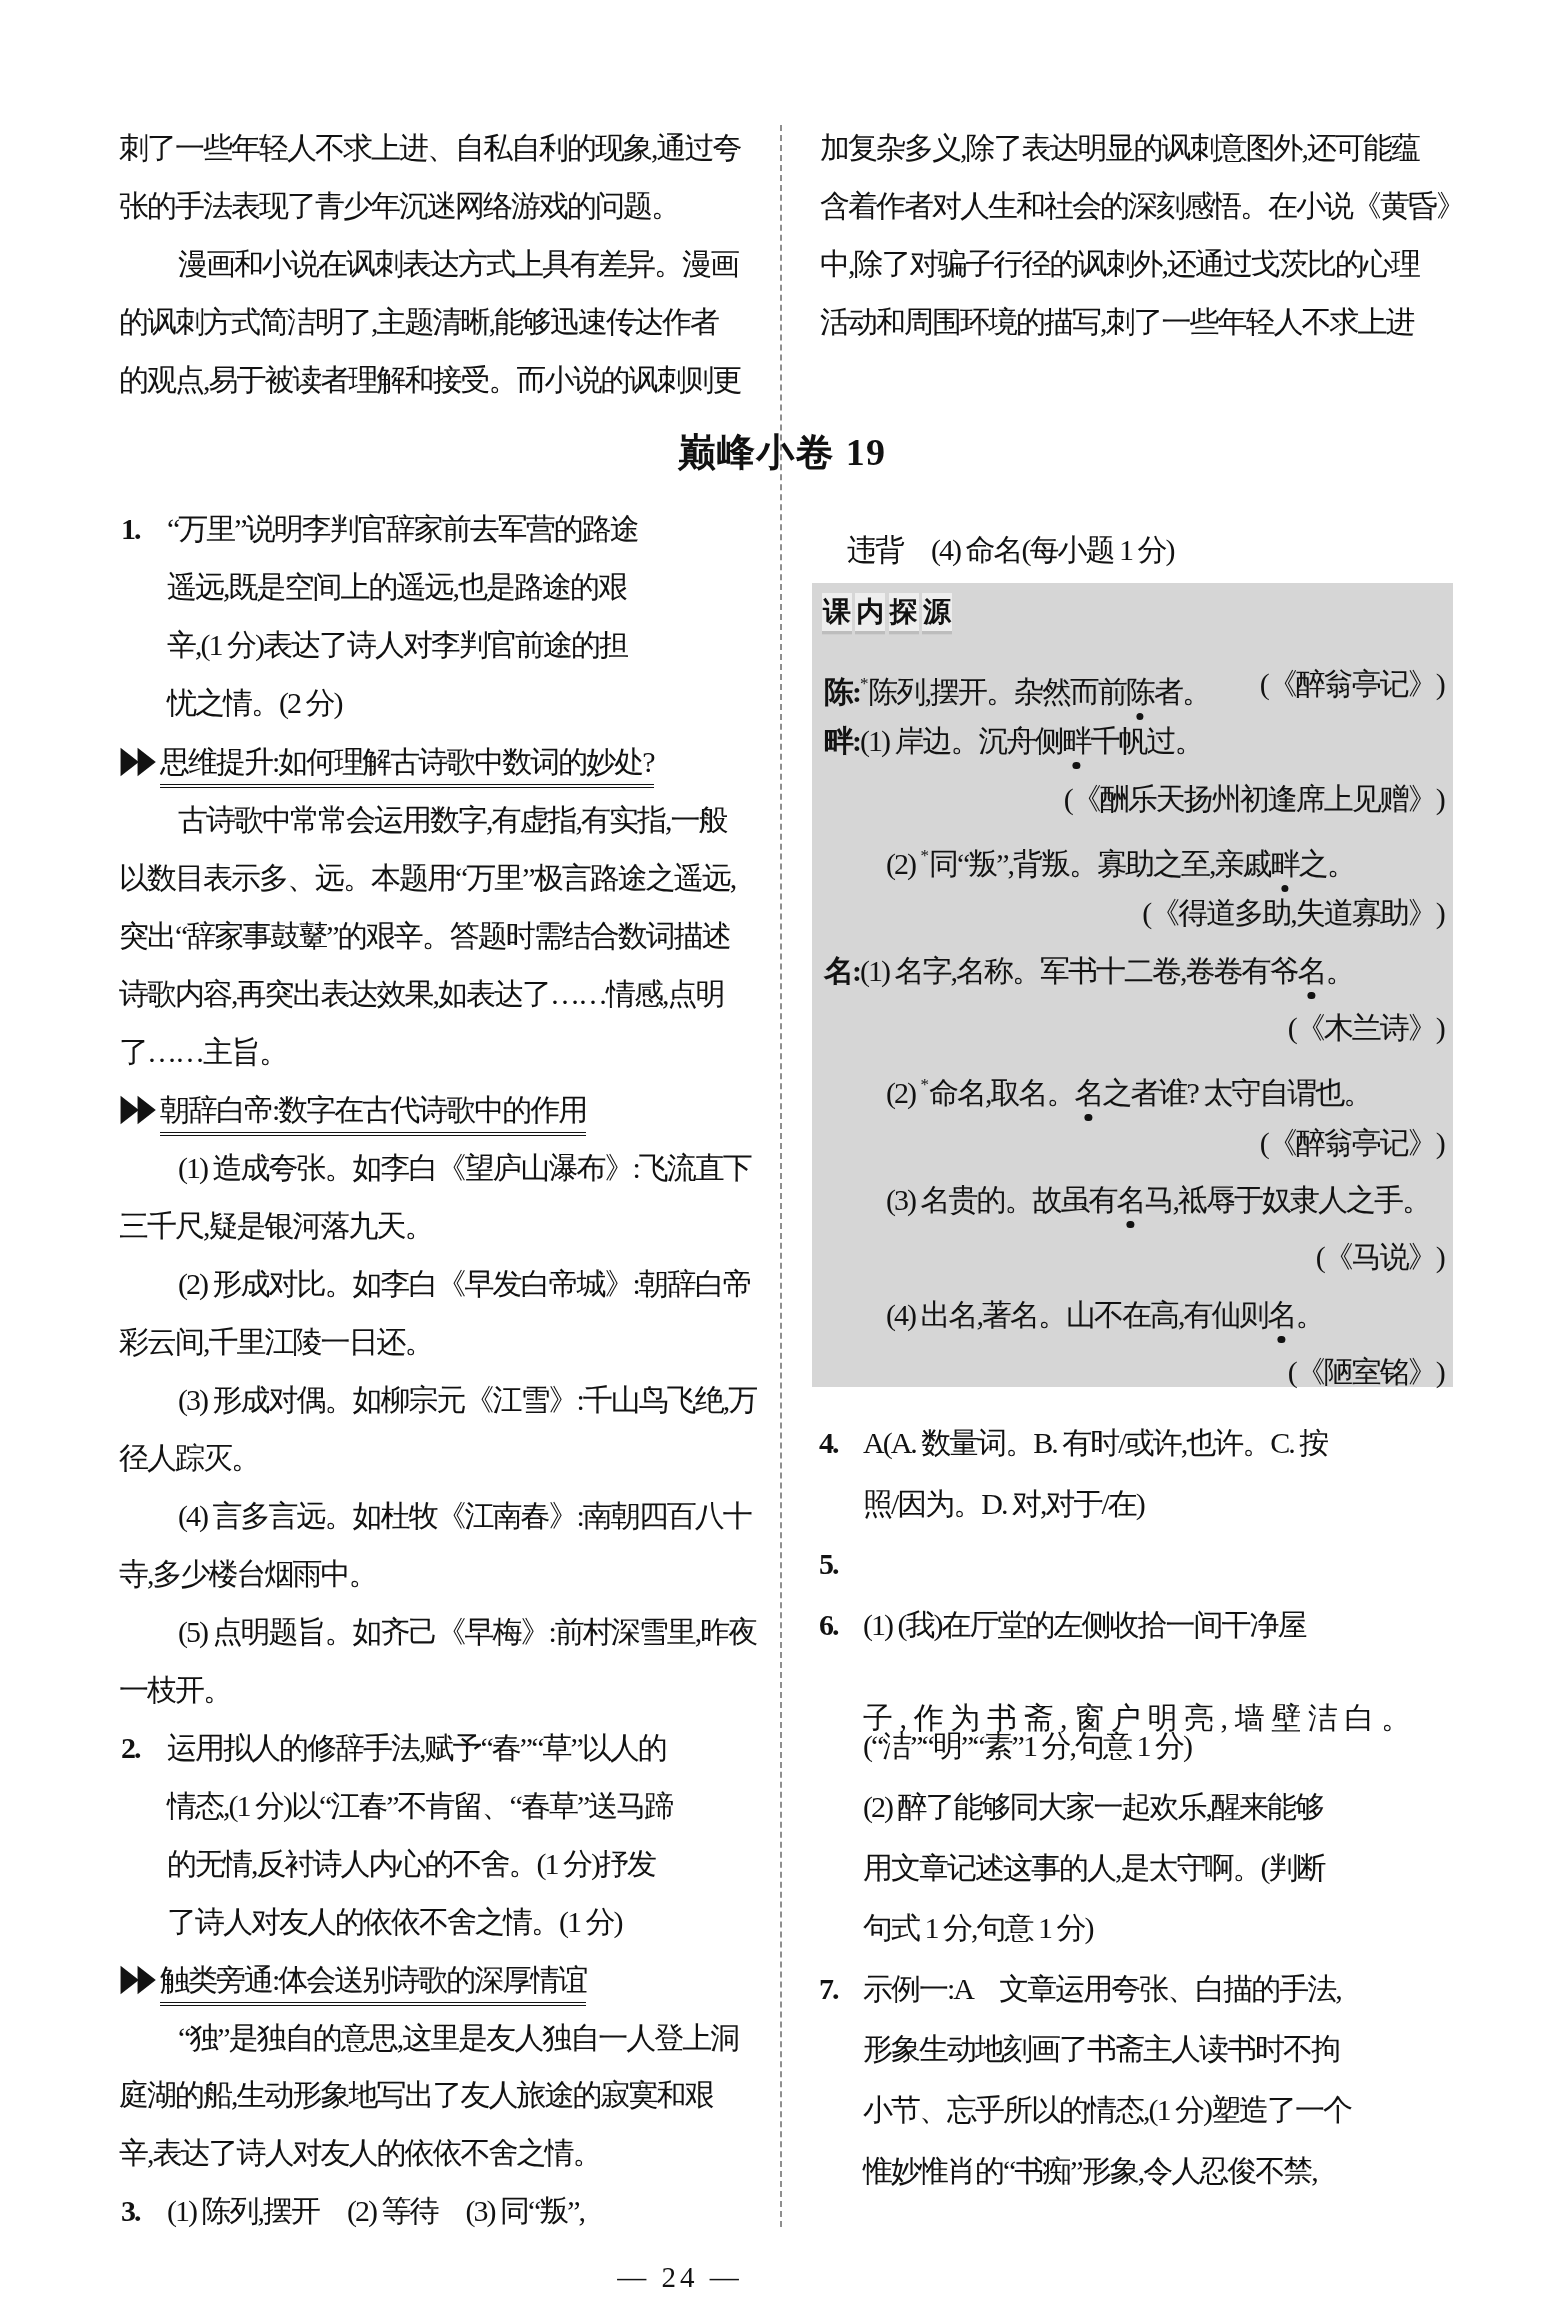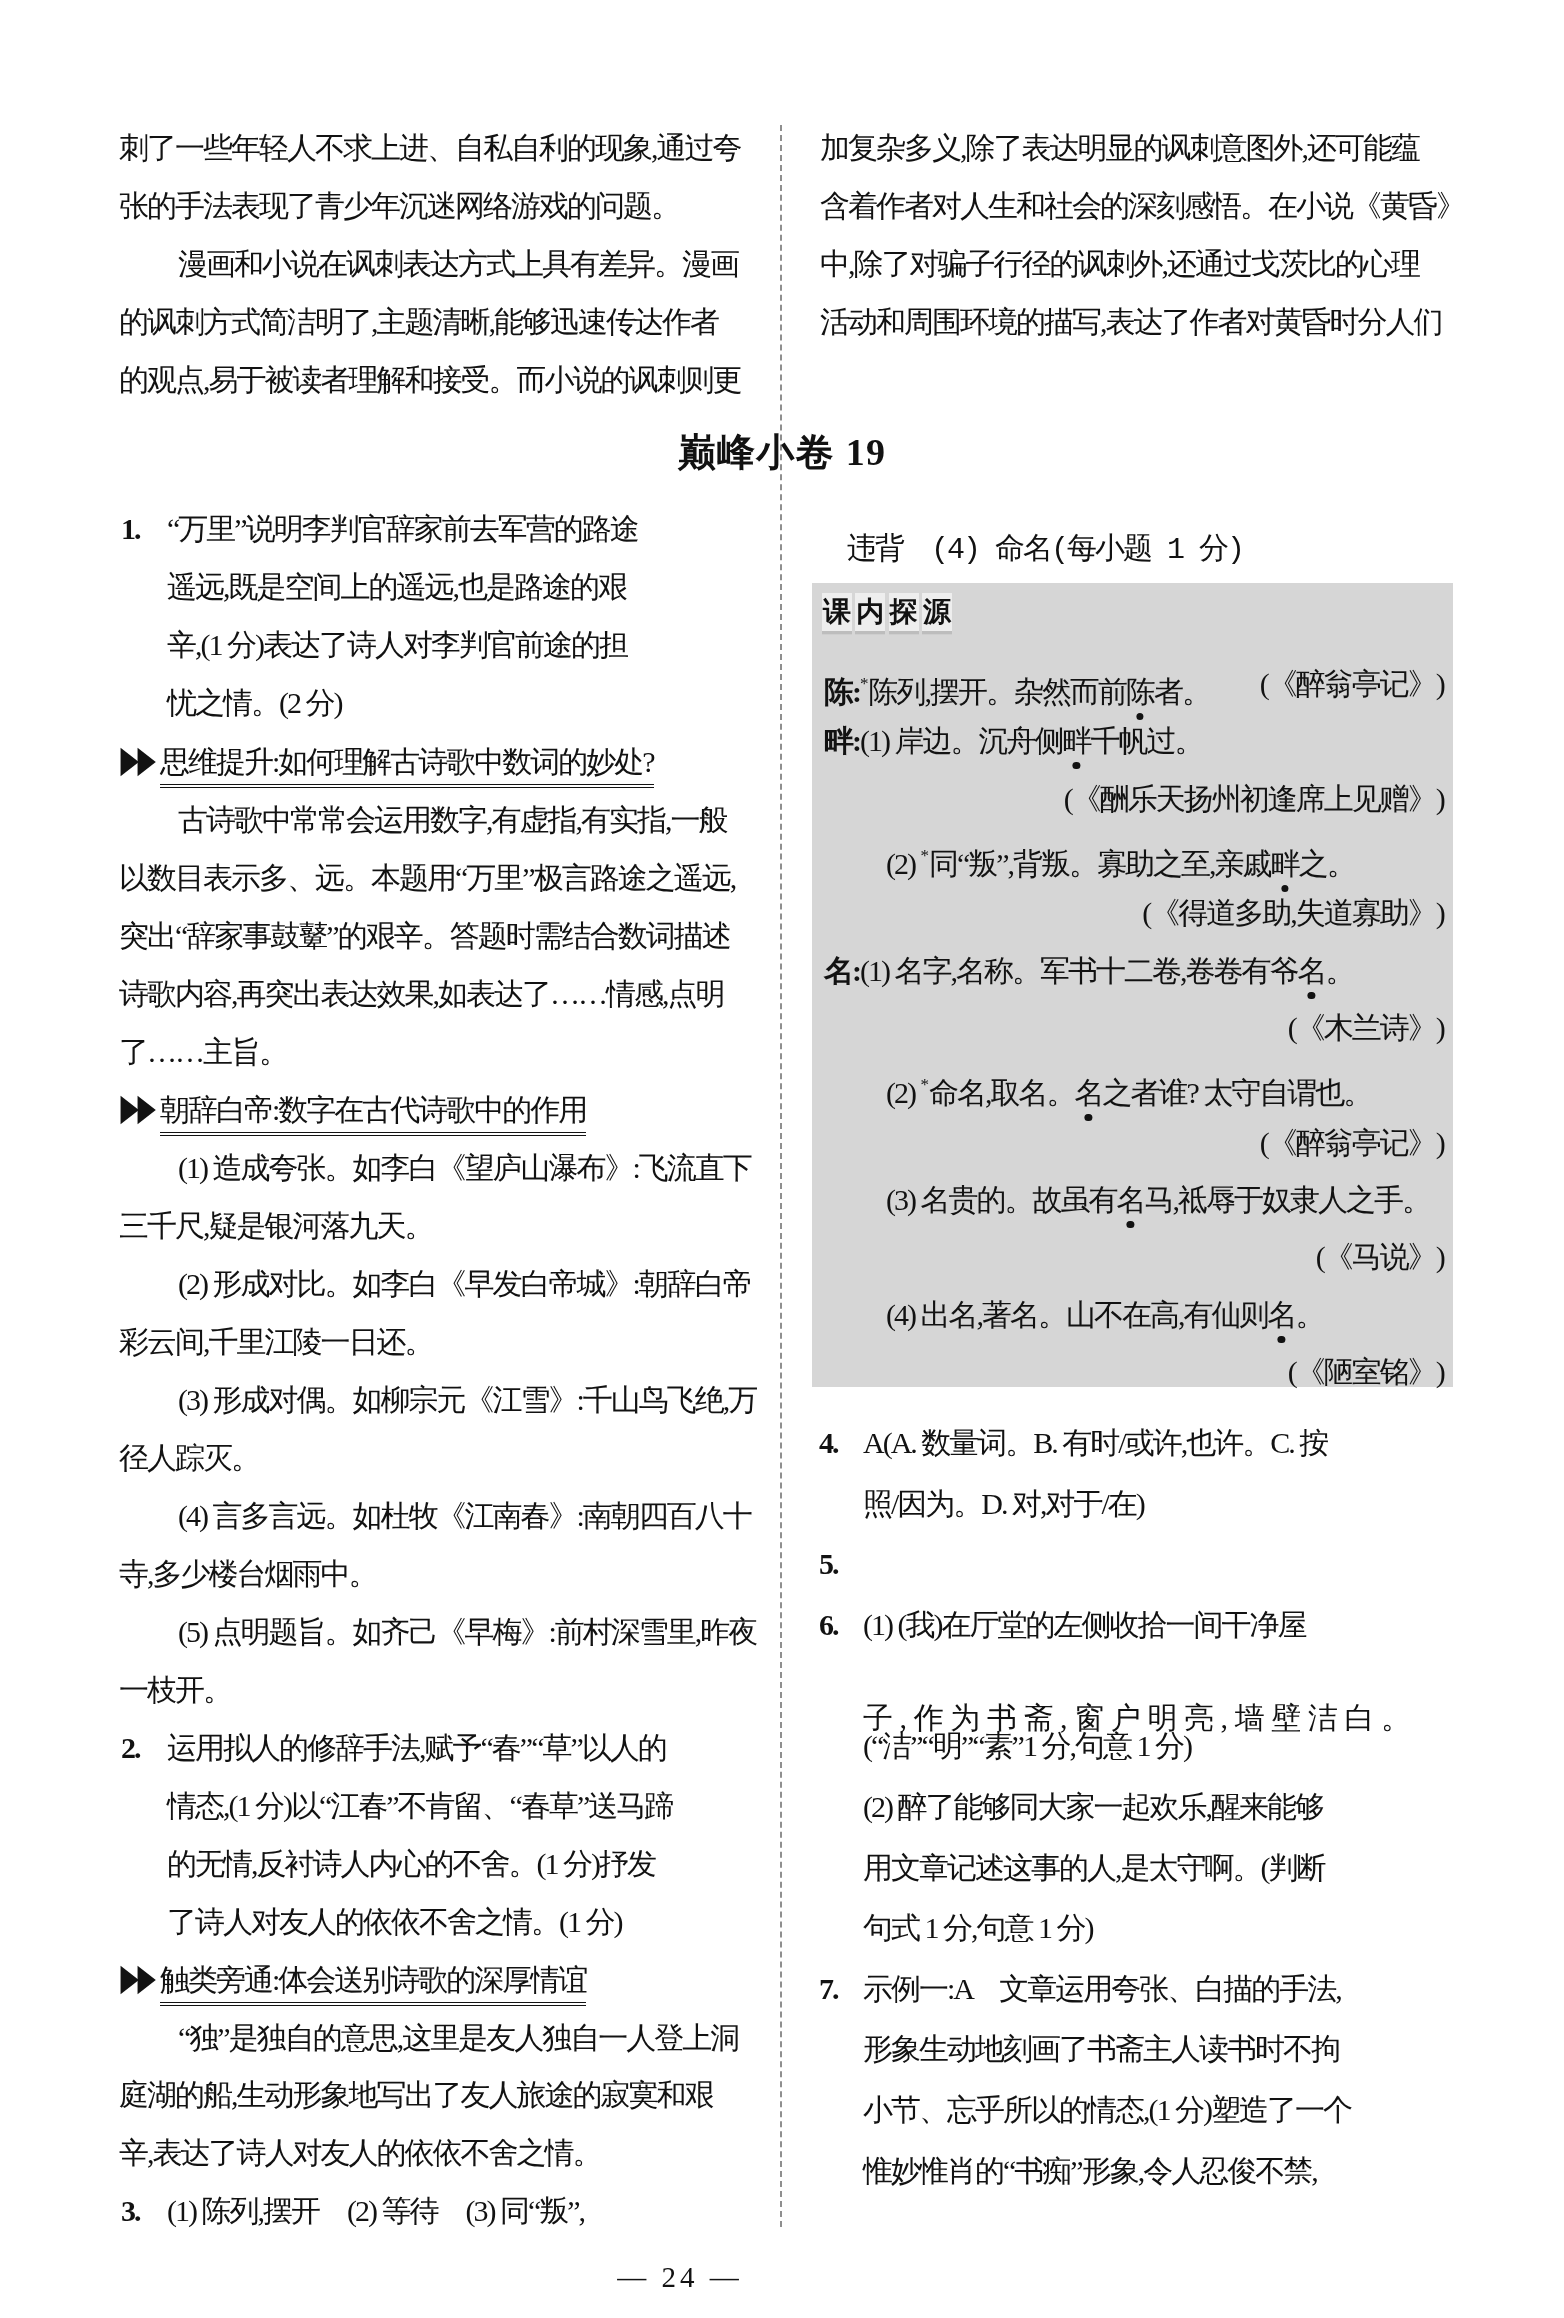--- a/index.html
+++ b/index.html
@@ -11,21 +11,21 @@
     font-family:"Liberation Serif","DejaVu Serif",serif; color:var(--ink); overflow:hidden;
   }
   .ln{position:absolute; white-space:nowrap; font-size:30px; letter-spacing:-2px; line-height:40px;}
   
   .lc{left:119px;}
   .lc.ind{left:178px;}
   .lnum{left:121px; font-weight:bold;}
   .li{left:167px;}
   
   .rc{left:820px;}
-  .rcarry{left:847px;font-family:Liberation Mono, monospace;}
+  .rcarry{left:847px;}
   .rnum{left:819px; font-weight:bold;}
   .ri{left:863px;}
   .sp{letter-spacing:6.6px;margin-top:32px;}
   
   .title{position:absolute; top:427px; left:0; width:1564px; text-align:center;
          font-size:38px; font-weight:bold; letter-spacing:1.3px;}
   
   .hdr{left:119px; display:flex; align-items:flex-start; gap:0;}
   .hdr-text{border-bottom:4.6px double var(--ink); padding-bottom:2px;}
   .ff{flex:0 0 auto; margin-top:5.3px;}
@@ -58,21 +58,21 @@
 
   <div class="ln lc" style="top:128px">刺了一些年轻人不求上进、自私自利的现象,通过夸</div>
   <div class="ln lc" style="top:186px">张的手法表现了青少年沉迷网络游戏的问题。</div>
   <div class="ln lc ind" style="top:244px">漫画和小说在讽刺表达方式上具有差异。漫画</div>
   <div class="ln lc" style="top:302px">的讽刺方式简洁明了,主题清晰,能够迅速传达作者</div>
   <div class="ln lc" style="top:360px">的观点,易于被读者理解和接受。而小说的讽刺则更</div>
 
   <div class="ln rc" style="top:128px">加复杂多义,除了表达明显的讽刺意图外,还可能蕴</div>
   <div class="ln rc" style="top:186px">含着作者对人生和社会的深刻感悟。在小说《黄昏》</div>
   <div class="ln rc" style="top:244px">中,除了对骗子行径的讽刺外,还通过戈茨比的心理</div>
-  <div class="ln rc" style="top:302px">活动和周围环境的描写,表达了作者对黄昏时分人们</div>
+  <div class="ln rc" style="top:302px">活动和周围环境的描写,刺了一些年轻人不求上进</div>
 
   <div class="title">巅峰小卷 19</div>
 
   <div class="ln lnum" style="top:509px">1.</div>
   <div class="ln li" style="top:509px">“万里”说明李判官辞家前去军营的路途</div>
   <div class="ln li" style="top:567px">遥远,既是空间上的遥远,也是路途的艰</div>
   <div class="ln li" style="top:625px">辛,(1 分)表达了诗人对李判官前途的担</div>
   <div class="ln li" style="top:683px">忧之情。(2 分)</div>
 
   <div class="ln hdr" style="top:742px">

